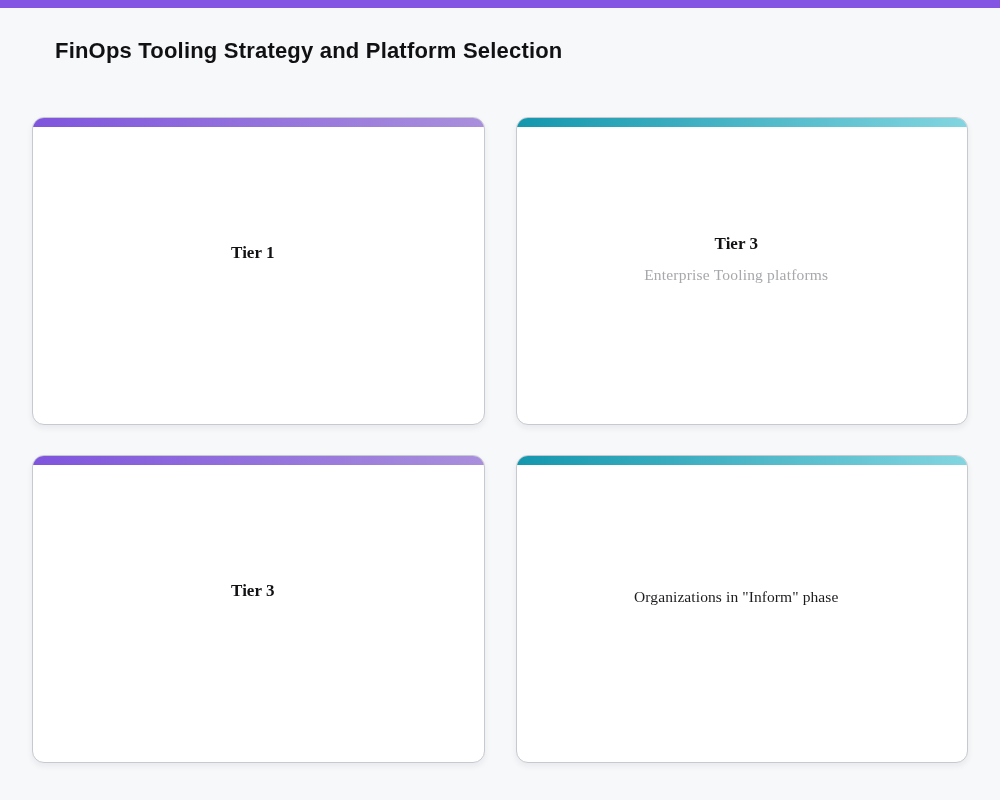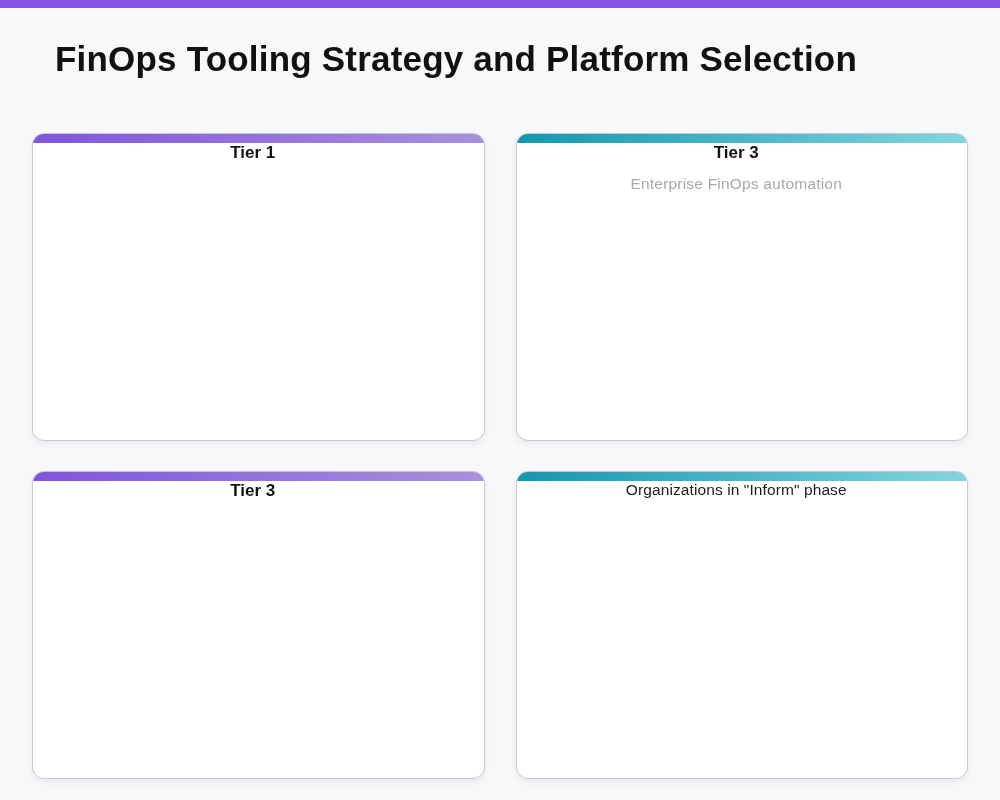--- a/index.html
+++ b/index.html
@@ -13,21 +13,21 @@
   }
 
   .topbar {
     width: 100%;
     height: 8px;
     background: #8355e2;
   }
 
   .page-title {
     margin: 30px 55px 0 55px;
-    font-size: 35px;
+    font-size: 22px;
     line-height: 1.2;
     font-weight: bold;
     color: #111114;
     letter-spacing: 0.2px;
   }
 
   .grid {
     margin: 53px 32px 0 32px;
     display: grid;
     grid-template-columns: 1fr 1fr;
@@ -53,22 +53,24 @@
     flex: 0 0 auto;
   }
   .accent-purple { background: linear-gradient(90deg, #7f55dd 0%, #a98fdc 100%); }
   .accent-teal   { background: linear-gradient(90deg, #1497ae 0%, #82d5e0 100%); }
 
   .card-body {
     flex: 1 1 auto;
     display: flex;
     flex-direction: column;
     align-items: center;
+    justify-content: center;
     text-align: center;
     padding: 0 24px 34px 13px;
+    font-family: Liberation Serif, serif;
   }
 
   .card-title {
     font-size: 17px;
     font-weight: bold;
     color: #121215;
     margin-bottom: 12px;
   }
 
   .card-sub {
@@ -96,21 +98,21 @@
     <div class="accent accent-purple"></div>
     <div class="card-body">
       <div class="card-title">Tier 1</div>
     </div>
   </div>
 
   <div class="card">
     <div class="accent accent-teal"></div>
     <div class="card-body">
       <div class="card-title">Tier 3</div>
-      <div class="card-sub">Enterprise FinOps automation</div>
+      <div class="card-sub">Enterprise Tooling platforms</div>
     </div>
   </div>
 
   <div class="card">
     <div class="accent accent-purple"></div>
     <div class="card-body">
       <div class="card-title">Tier 3</div>
     </div>
   </div>
 

